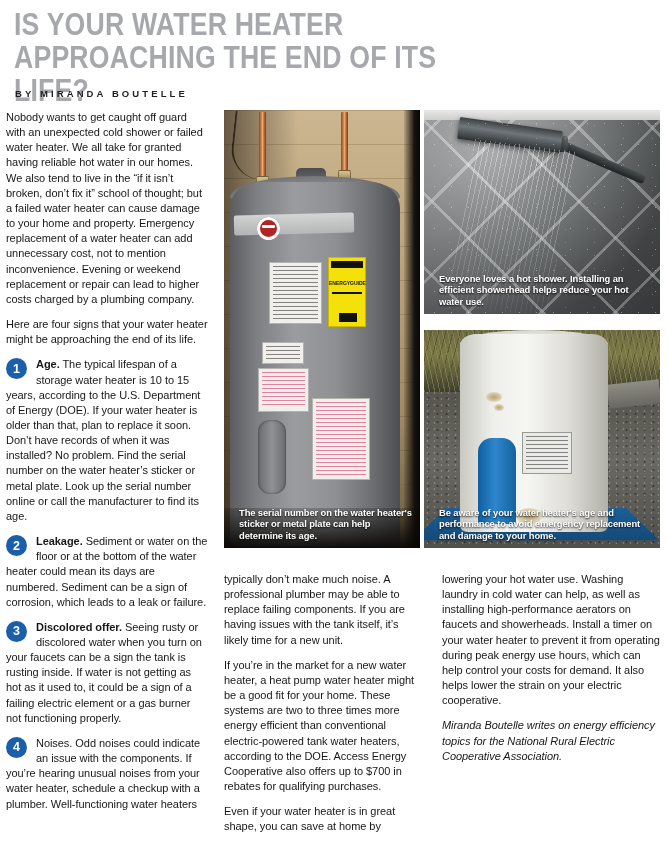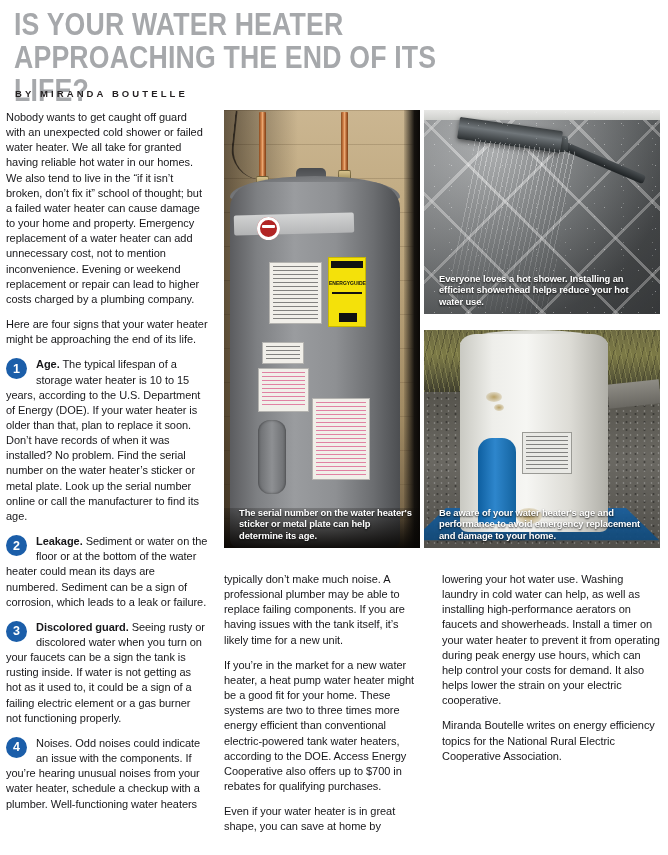--- a/index.html
+++ b/index.html
@@ -60,20 +60,21 @@
     margin: 0;
     text-indent: 0;
   }
   .numitem .firstlines::before {
     content: "";
     float: left;
     width: 30px; height: 30px;
   }
 
   .bio {
+    font-style: italic;
     font-size: 11.2px;
     line-height: 14px;
     color: #17171a;
   }
 
   
   .photo { position: absolute; overflow: hidden; }
   #photo-heater   { left: 224px; top: 110px; width: 196px; height: 438px; }
   #photo-shower   { left: 424px; top: 110px; width: 236px; height: 204px; }
   #photo-oldtank  { left: 424px; top: 330px; width: 236px; height: 218px; }
@@ -344,21 +345,21 @@
       <p><span class="firstlines"></span><b>Age.</b><span> The typical lifespan of a storage water heater is 10 to 15 years, according to the U.S. Department of Energy (DOE). If your water heater is older than that, plan to replace it soon. Don’t have records of when it was installed? No problem. Find the serial number on the water heater’s sticker or metal plate. Look up the serial number online or call the manufacturer to find its age.</span></p>
     </div>
 
     <div class="numitem">
       <div class="badge">2</div>
       <p><span class="firstlines"></span><b>Leakage.</b><span> Sediment or water on the floor or at the bottom of the water heater could mean its days are numbered. Sediment can be a sign of corrosion, which leads to a leak or failure.</span></p>
     </div>
 
     <div class="numitem">
       <div class="badge">3</div>
-      <p><span class="firstlines"></span><b>Discolored guard.</b><span> Seeing rusty or discolored water when you turn on your faucets can be a sign the tank is rusting inside. If water is not getting as hot as it used to, it could be a sign of a failing electric element or a gas burner not functioning properly.</span></p>
+      <p><span class="firstlines"></span><b>Discolored offer.</b><span> Seeing rusty or discolored water when you turn on your faucets can be a sign the tank is rusting inside. If water is not getting as hot as it used to, it could be a sign of a failing electric element or a gas burner not functioning properly.</span></p>
     </div>
 
     <div class="numitem">
       <div class="badge">4</div>
       <p><span class="firstlines"></span><span>Noises.</span><span> Odd noises could indicate an issue with the components. If you’re hearing unusual noises from your water heater, schedule a checkup with a plumber. Well-functioning water heaters</span></p>
     </div>
   </div>
 
   <div class="col" id="col2">
     <p>typically don’t make much noise. A professional plumber may be able to replace failing components. If you are having issues with the tank itself, it’s likely time for a new unit.</p>

